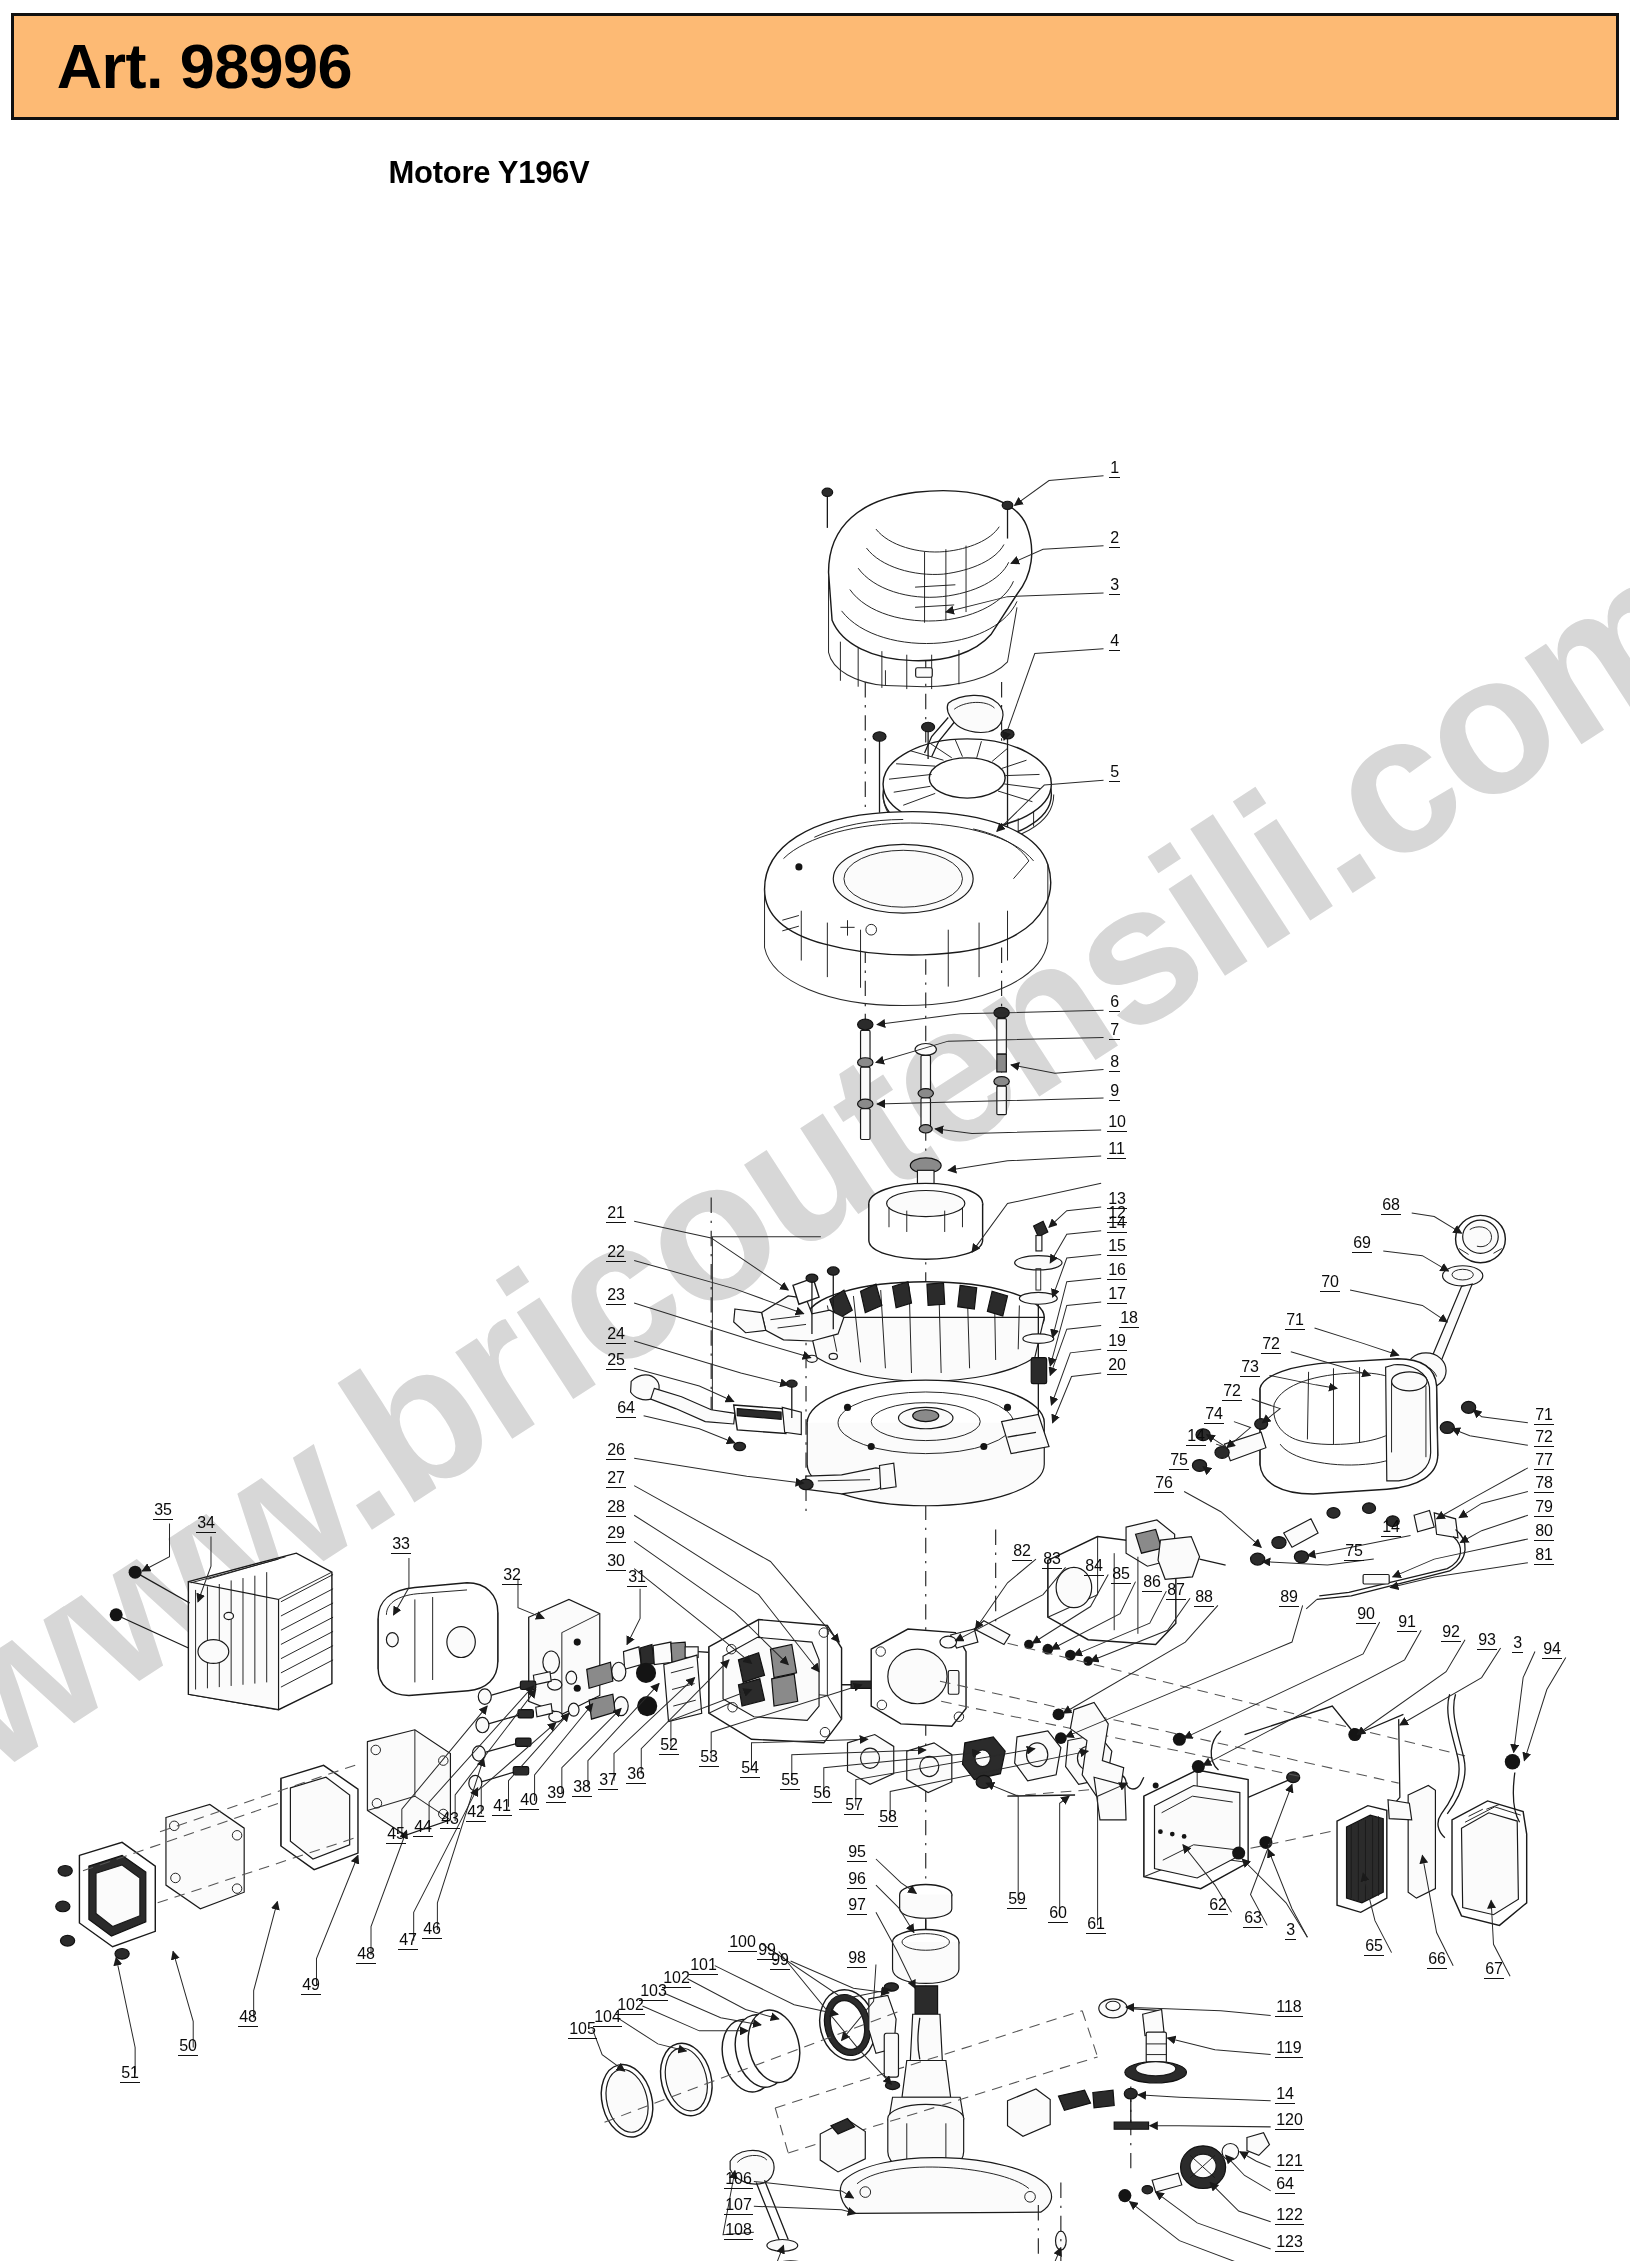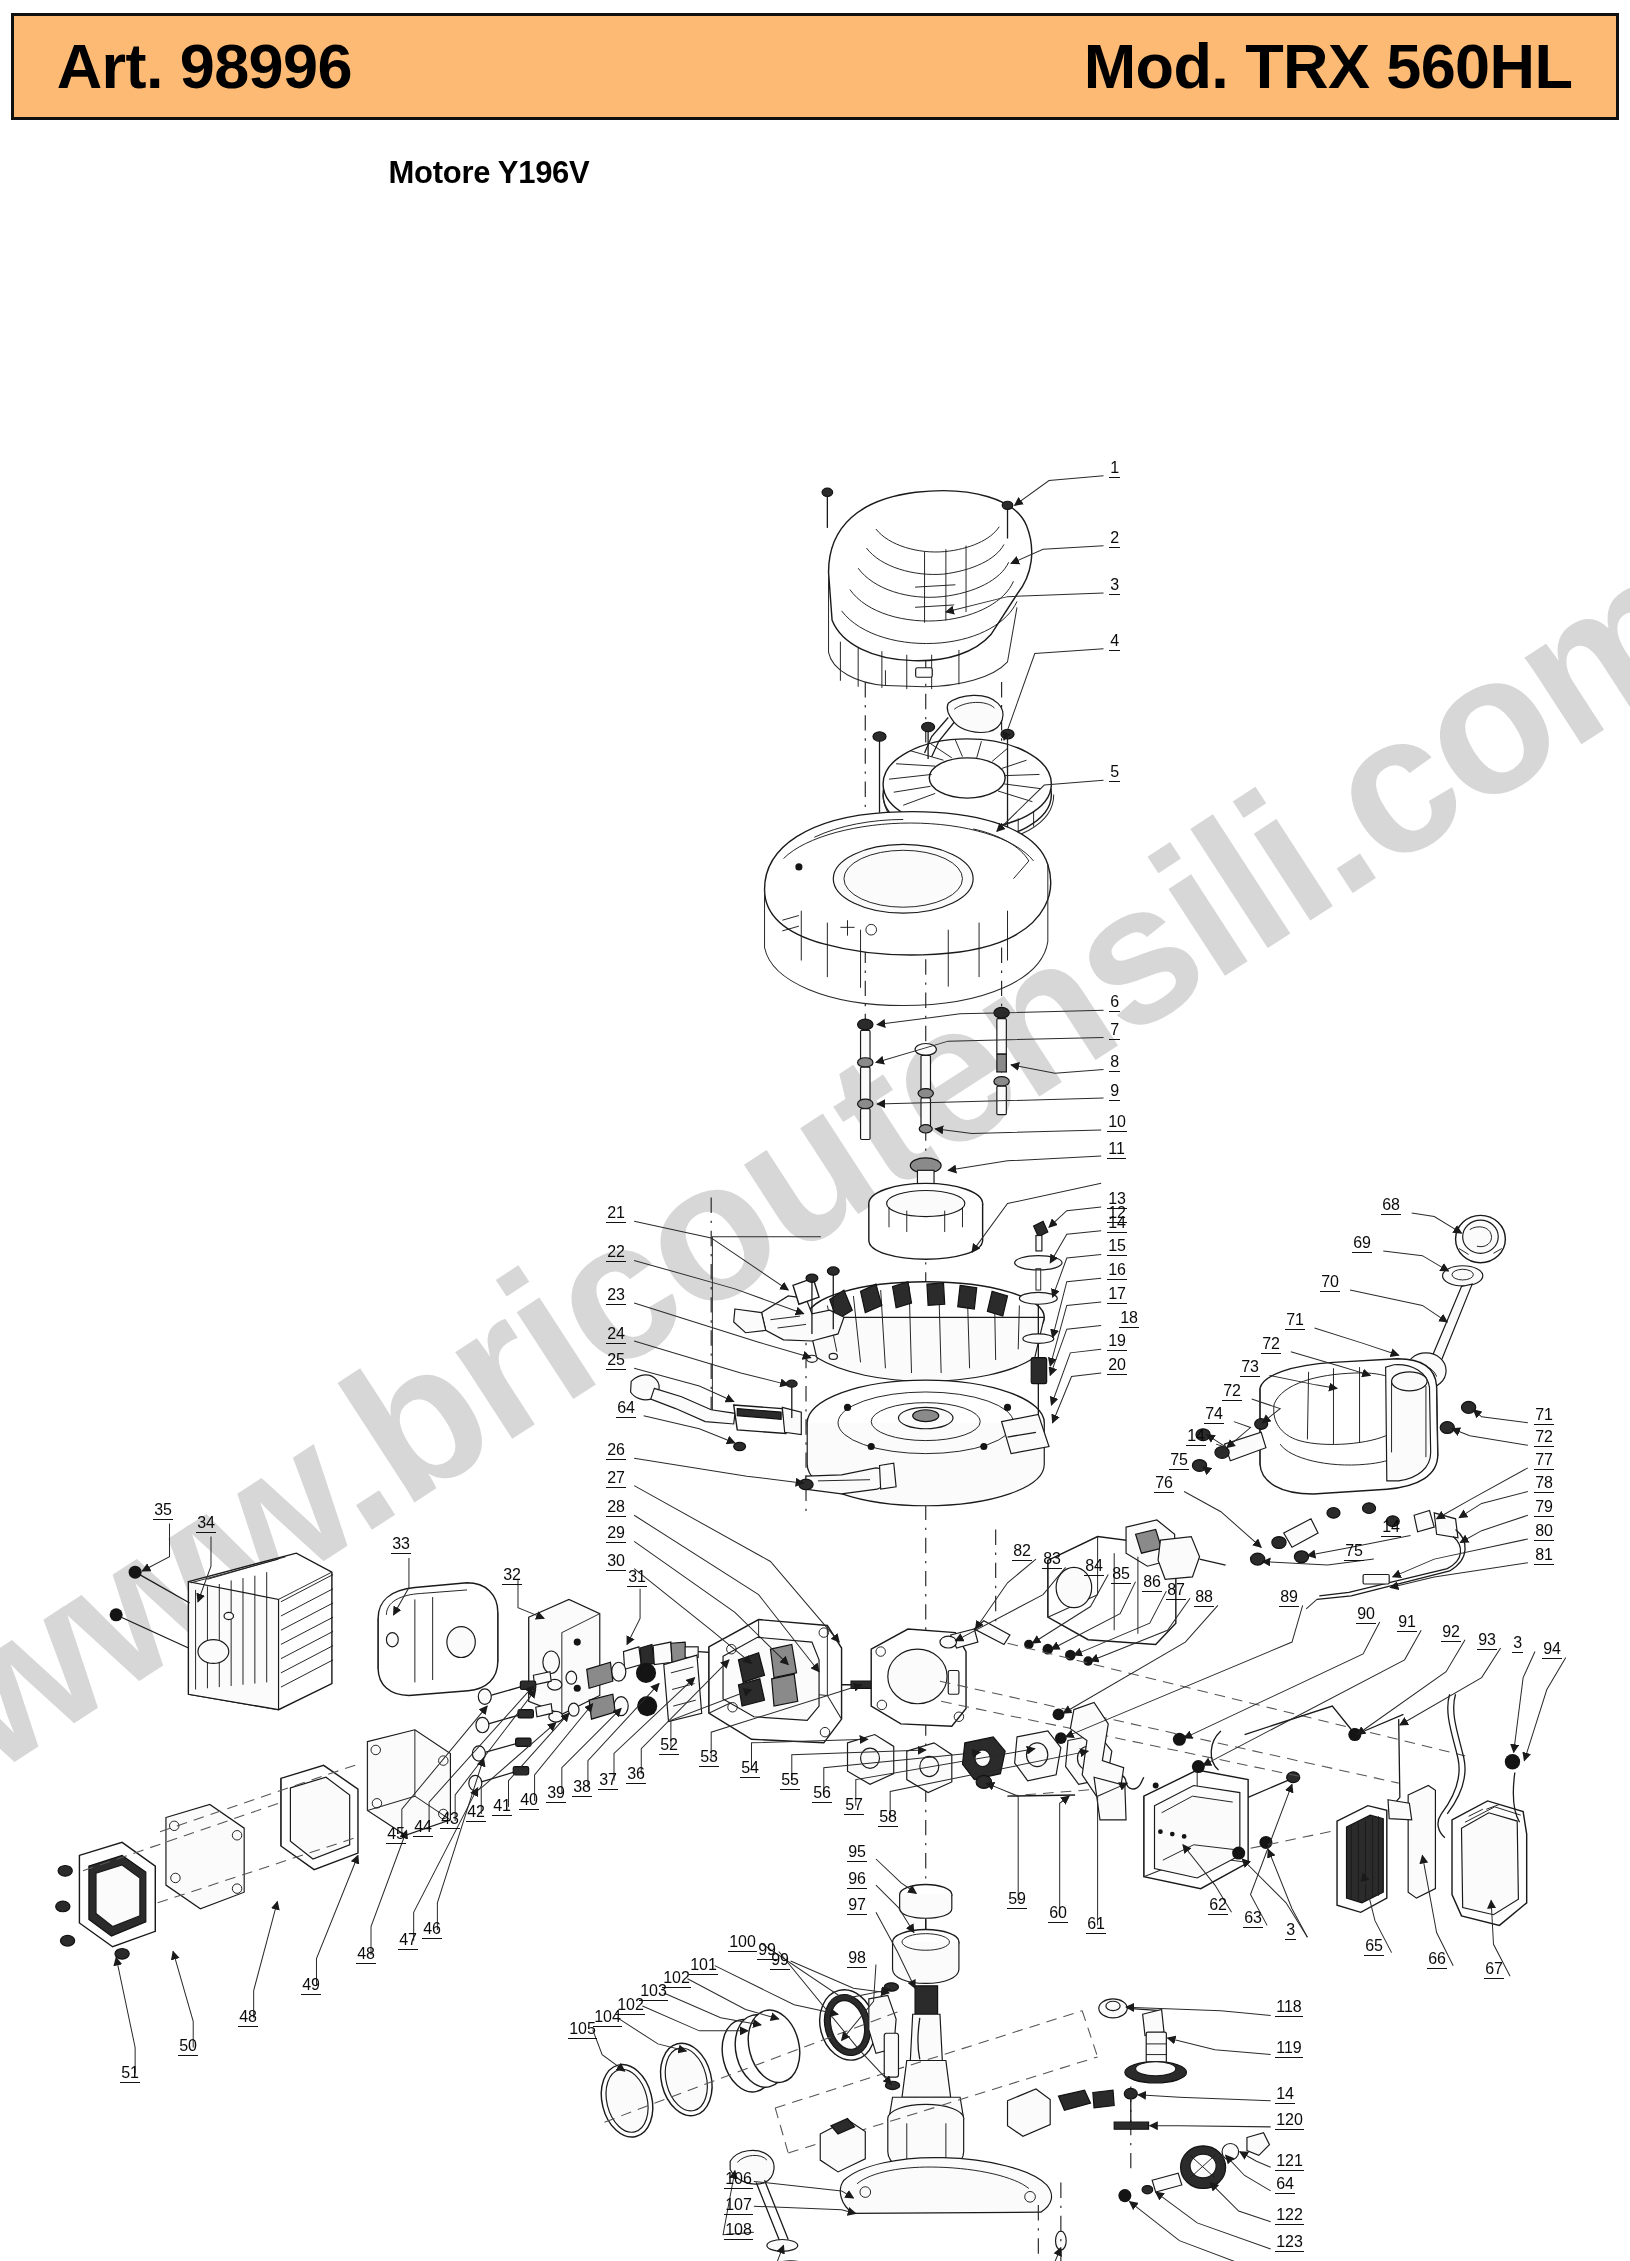--- a/index.html
+++ b/index.html
@@ -53,21 +53,20 @@
     font-family:"Liberation Sans","DejaVu Sans",sans-serif;
     border-bottom:1.2px solid #111;line-height:1.0;padding:0 1.2px 1.2px 1.2px;
     white-space:nowrap;z-index:6;
   }
 </style>
 </head>
 <body>
 
 <div id="header-band" style="background: #fdba74; border-color: rgb(16, 16, 16);">
   <div class="hcell" id="h-art">Art. 98996</div>
-  <div class="hcell" id="h-mod">Mod. TRX 560HL</div>
 </div>
 <div id="subtitle">Motore Y196V</div>
 
 <div id="watermark" style="color: rgb(215, 215, 215); transform: translate(-50%, -50%) rotate(-33deg);">www.bricoutensili.com</div>
 
 <div id="canvas">
 <svg viewBox="0 0 2752 3486" xmlns="http://www.w3.org/2000/svg">
  <defs>
   <marker id="ar" markerWidth="9" markerHeight="9" refX="8" refY="4.5" orient="auto">
     <path d="M0,0 L9,4.5 L0,9 Z" fill="#1a1a1a"></path>

